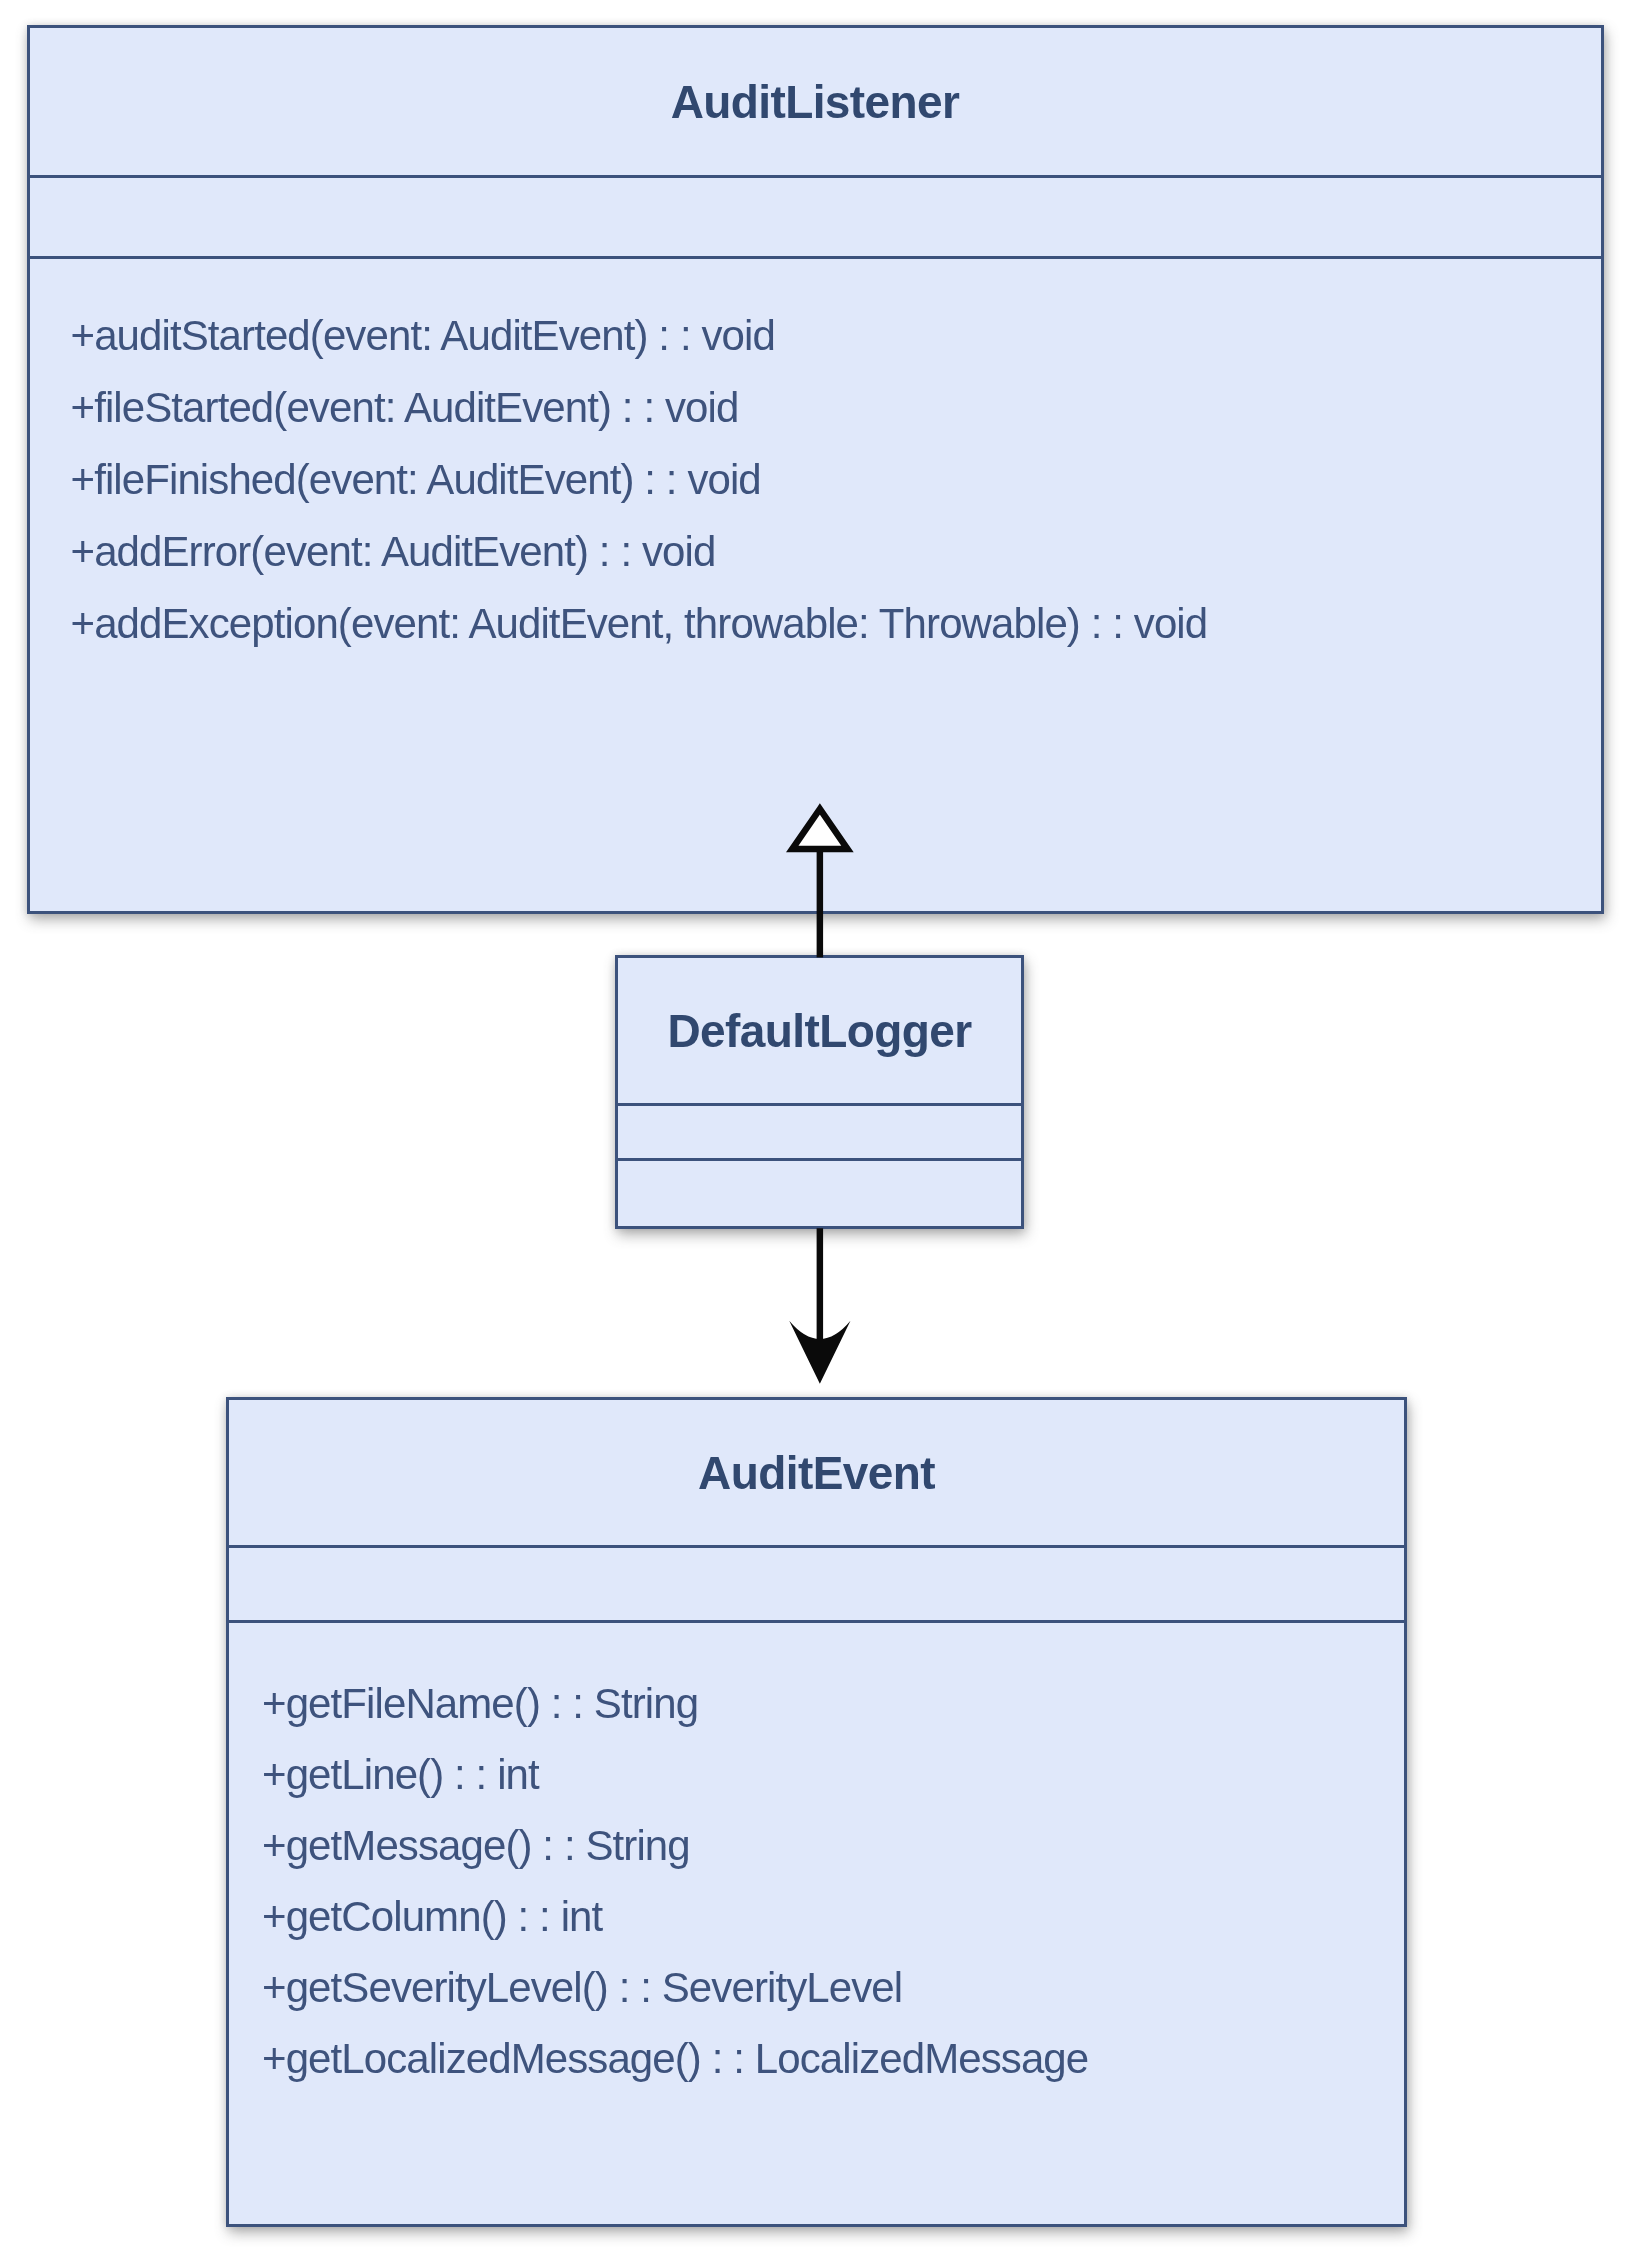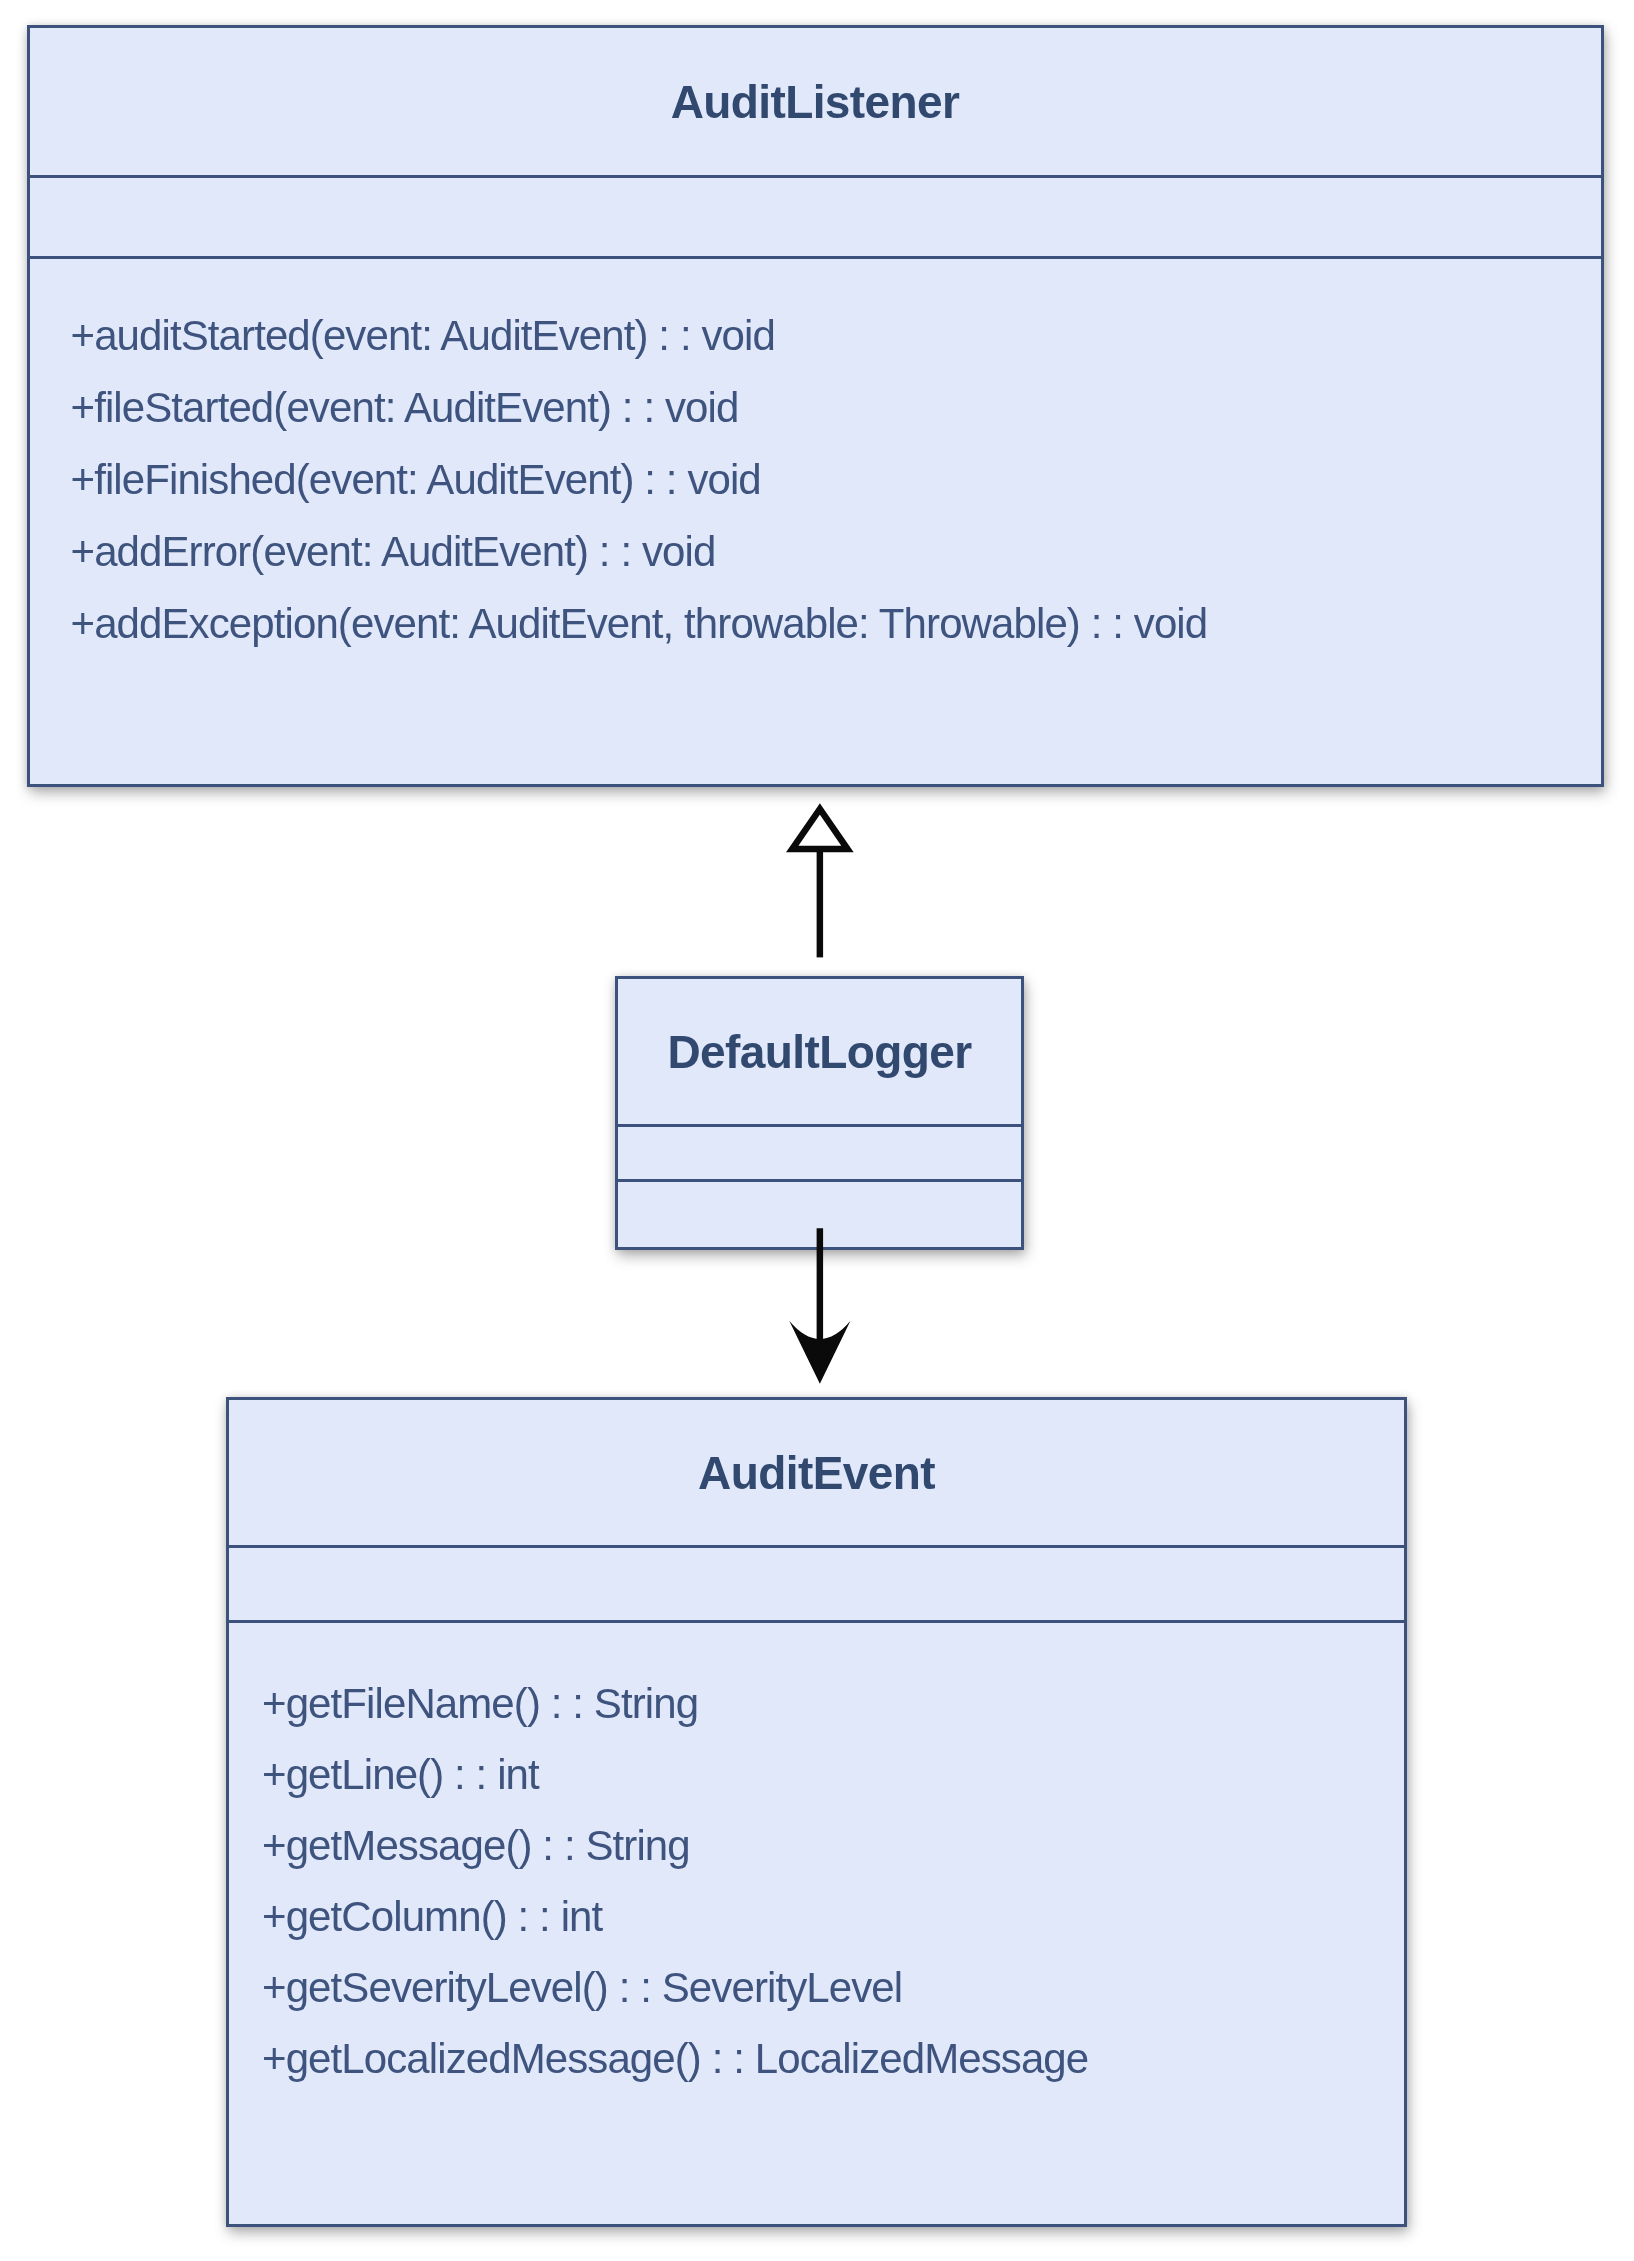--- a/index.html
+++ b/index.html
@@ -47,26 +47,26 @@
     height: 72px;
     display: flex;
     align-items: center;
     padding-left: 33px;
     font-size: 42px;
     letter-spacing: -0.9px;
     color: #3e537d;
     white-space: nowrap;
   }
   
-  #box-auditlistener { left: 26.5px; top: 25px; width: 1577px; height: 762px; }
+  #box-auditlistener { left: 26.5px; top: 25px; width: 1577px; height: 889px; }
   #box-auditlistener .compartment-title   { height: 150px; }
   #box-auditlistener .compartment-attrs   { height: 81px; }
   #box-auditlistener .compartment-methods { padding-top: 41px; margin-left: 8px; }
   
-  #box-defaultlogger { left: 615px; top: 955px; width: 409px; height: 274px; margin-top: 21px; }
+  #box-defaultlogger { left: 615px; top: 955px; width: 409px; height: 274px; }
   #box-defaultlogger .compartment-title   { height: 148px; }
   #box-defaultlogger .compartment-attrs   { height: 55px; }
   
   #box-auditevent { left: 226px; top: 1397px; width: 1181px; height: 830px; }
   #box-auditevent .compartment-title   { height: 148px; }
   #box-auditevent .compartment-attrs   { height: 75px; }
   #box-auditevent .compartment-methods { padding-top: 45px; }
   #box-auditevent .method-row { height: 71px; }
 
   #connector-layer {

